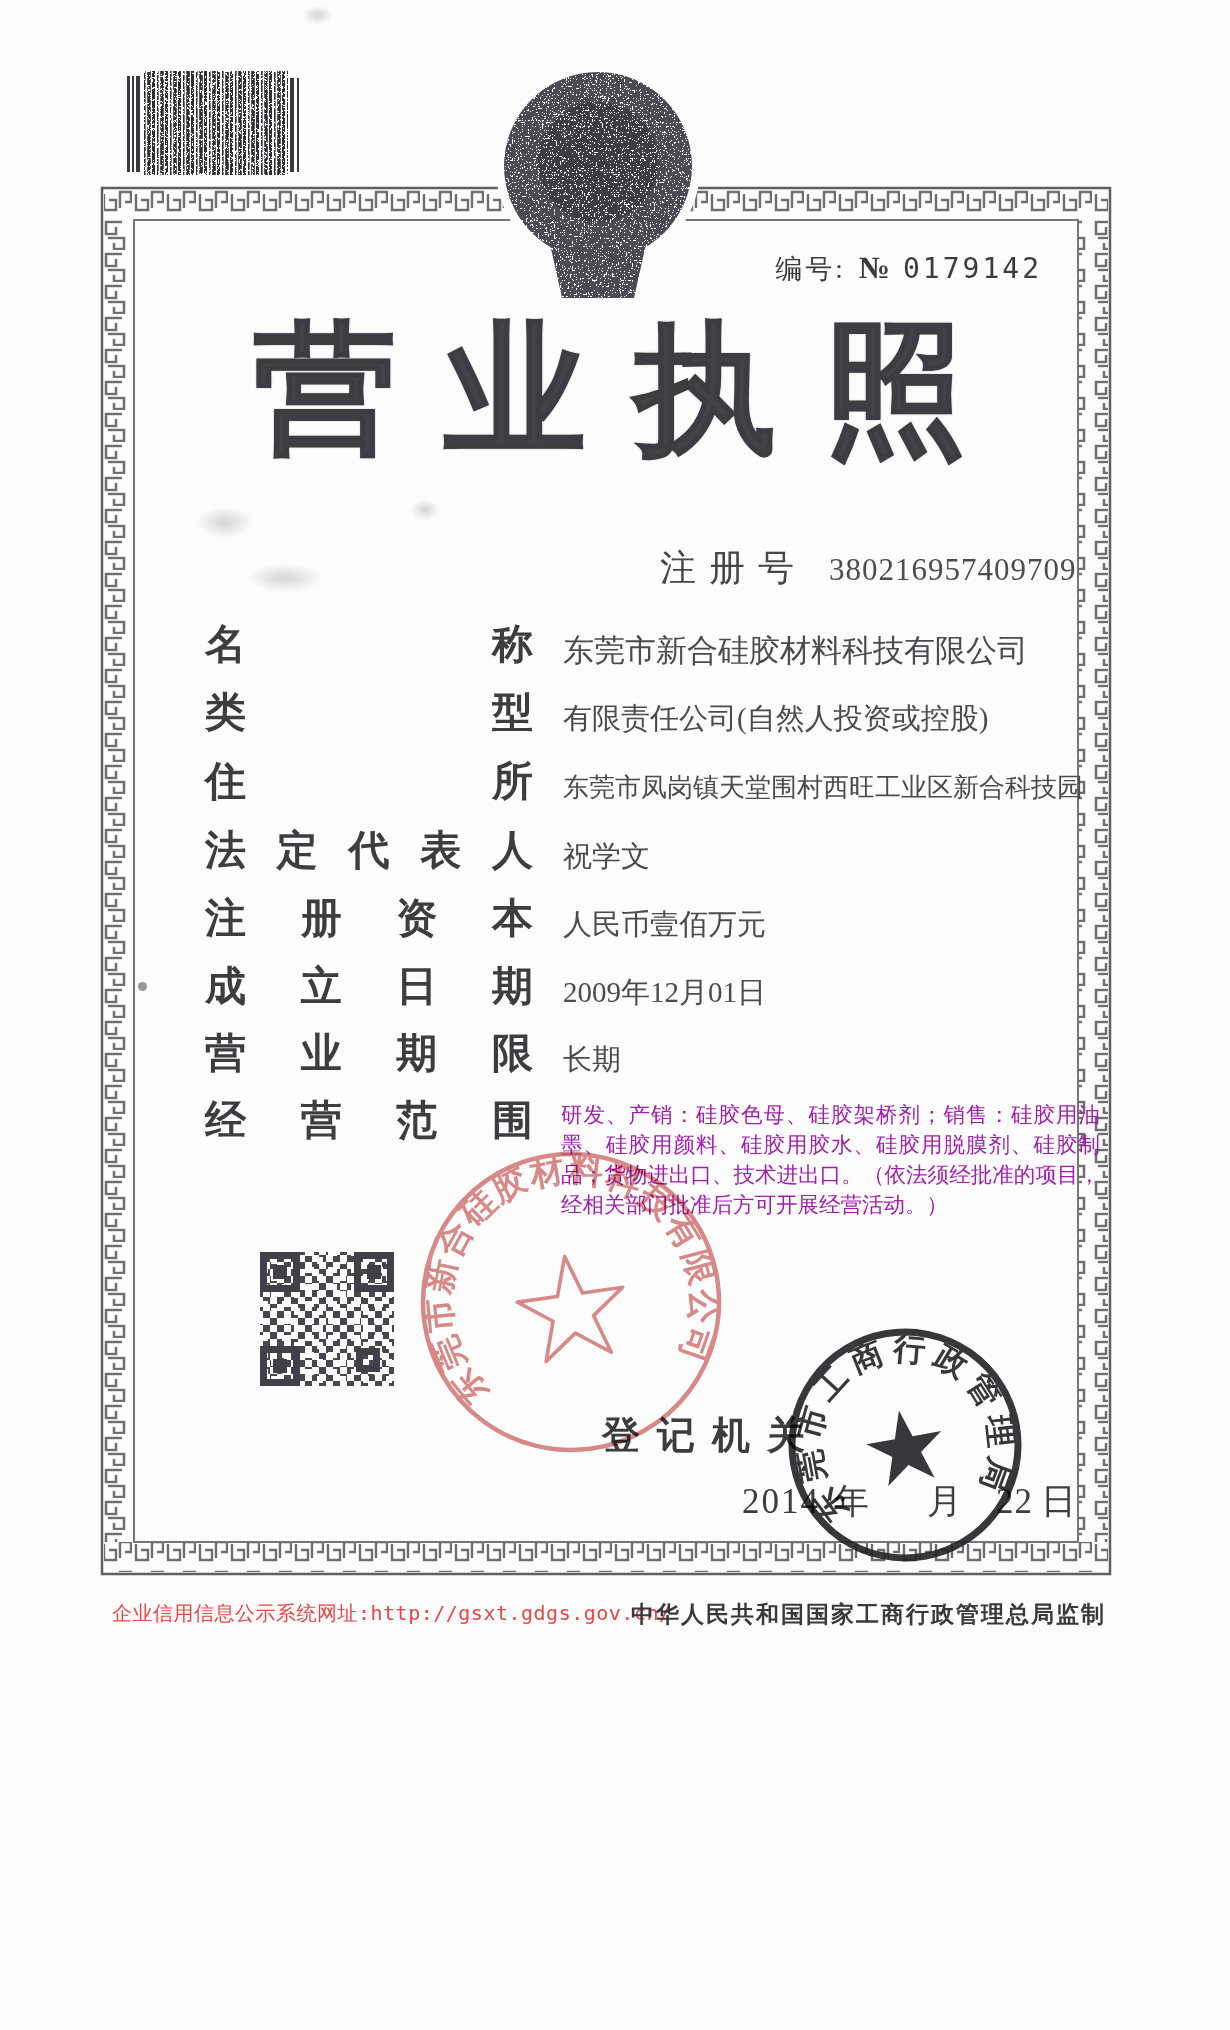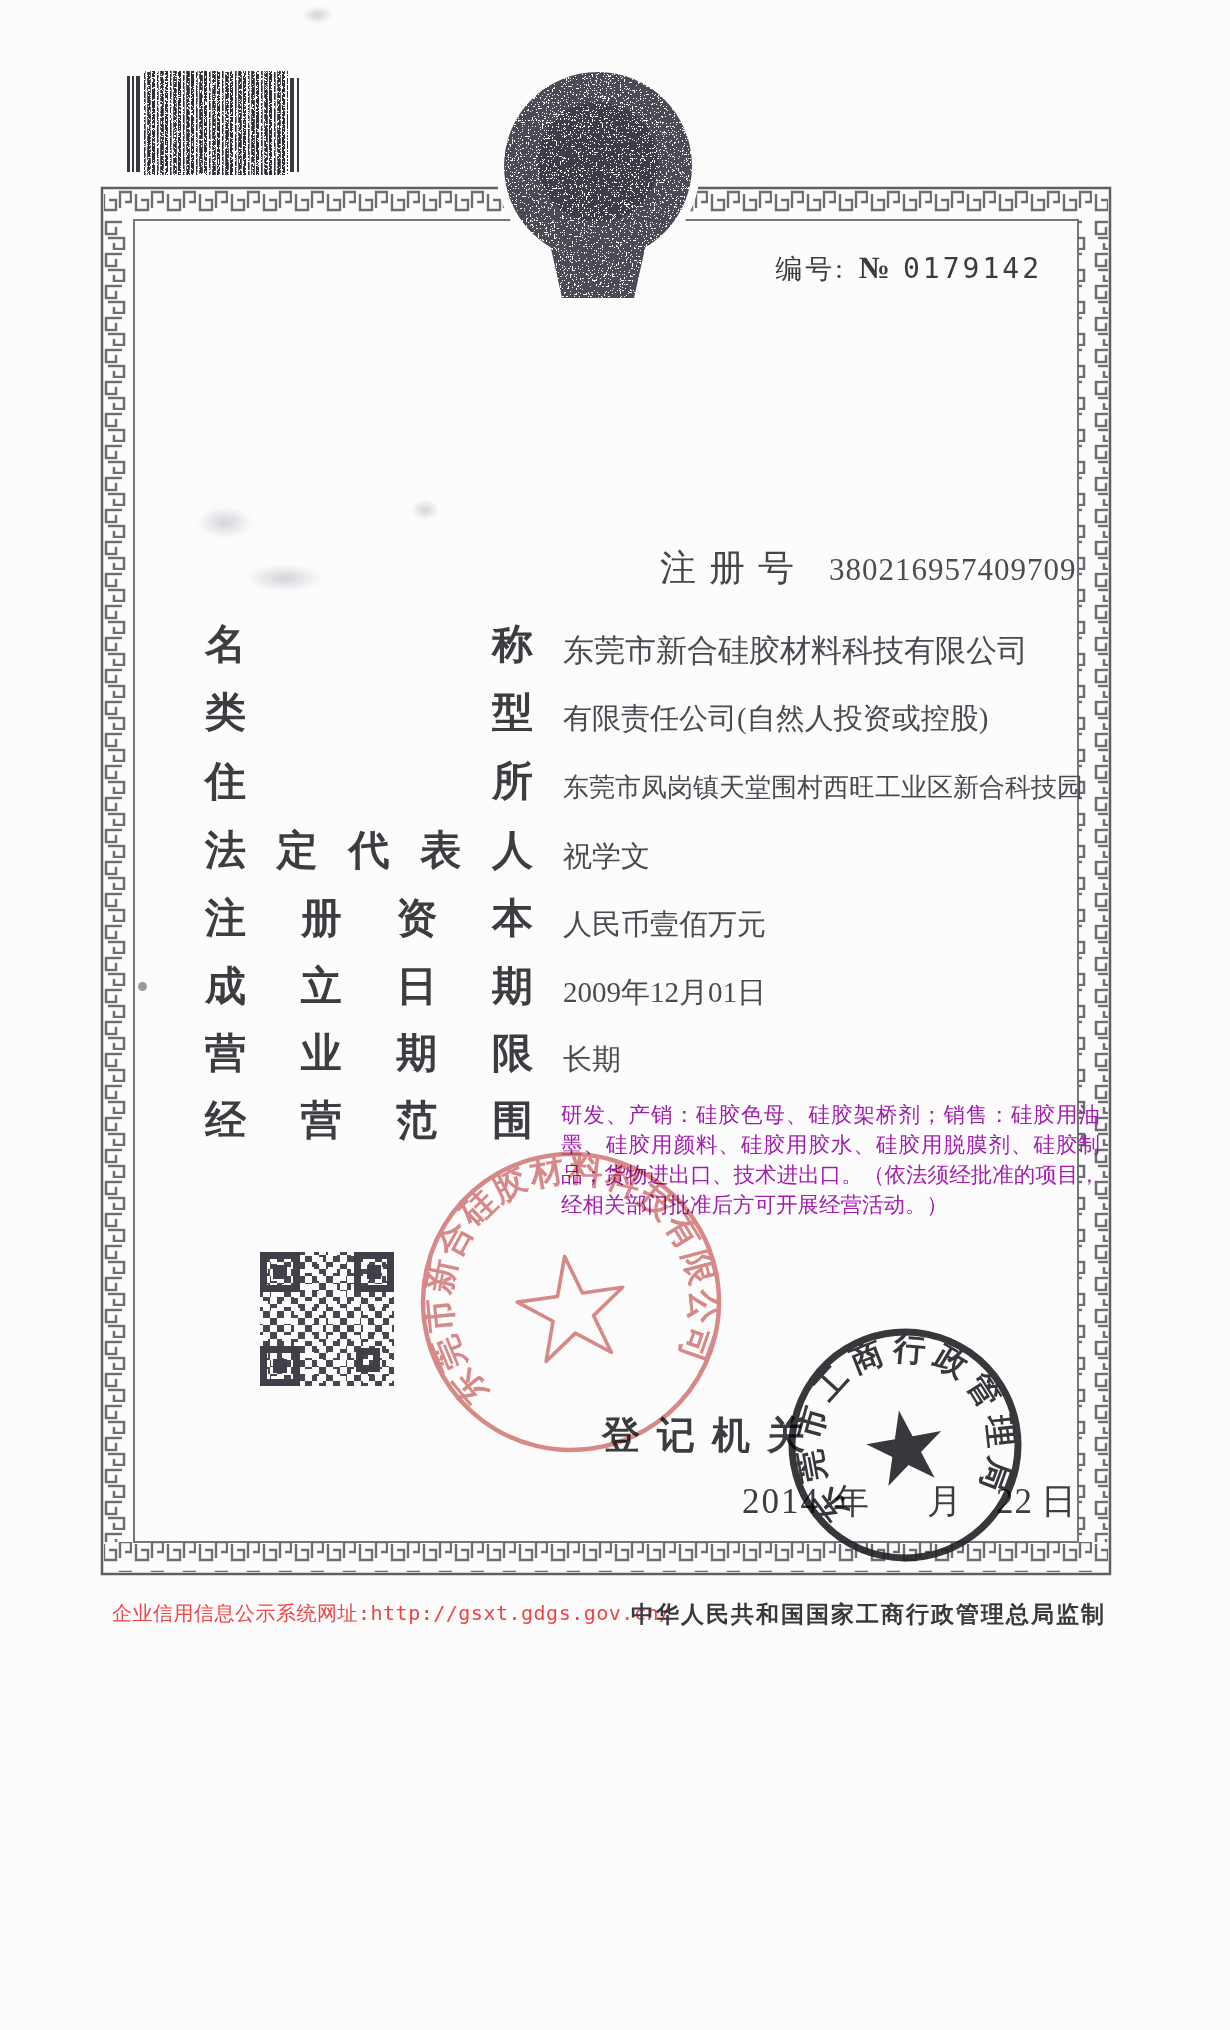--- a/index.html
+++ b/index.html
@@ -169,20 +169,21 @@
   </svg>
 
   <div class="content">
 
     <div class="serial-row">
       <span class="serial-label">编号:</span>
       <span class="serial-symbol">№</span>
       <span class="serial-number">0179142</span>
     </div>
 
+    <div class="title">营业执照</div>
 
     <div class="regno-row">
       <span class="regno-label">注册号</span>
       <span class="regno-value">380216957409709</span>
     </div>
 
     <div class="row row-name">
       <div class="field-label justify-chars">
           <span>名</span>
           <span>称</span>

